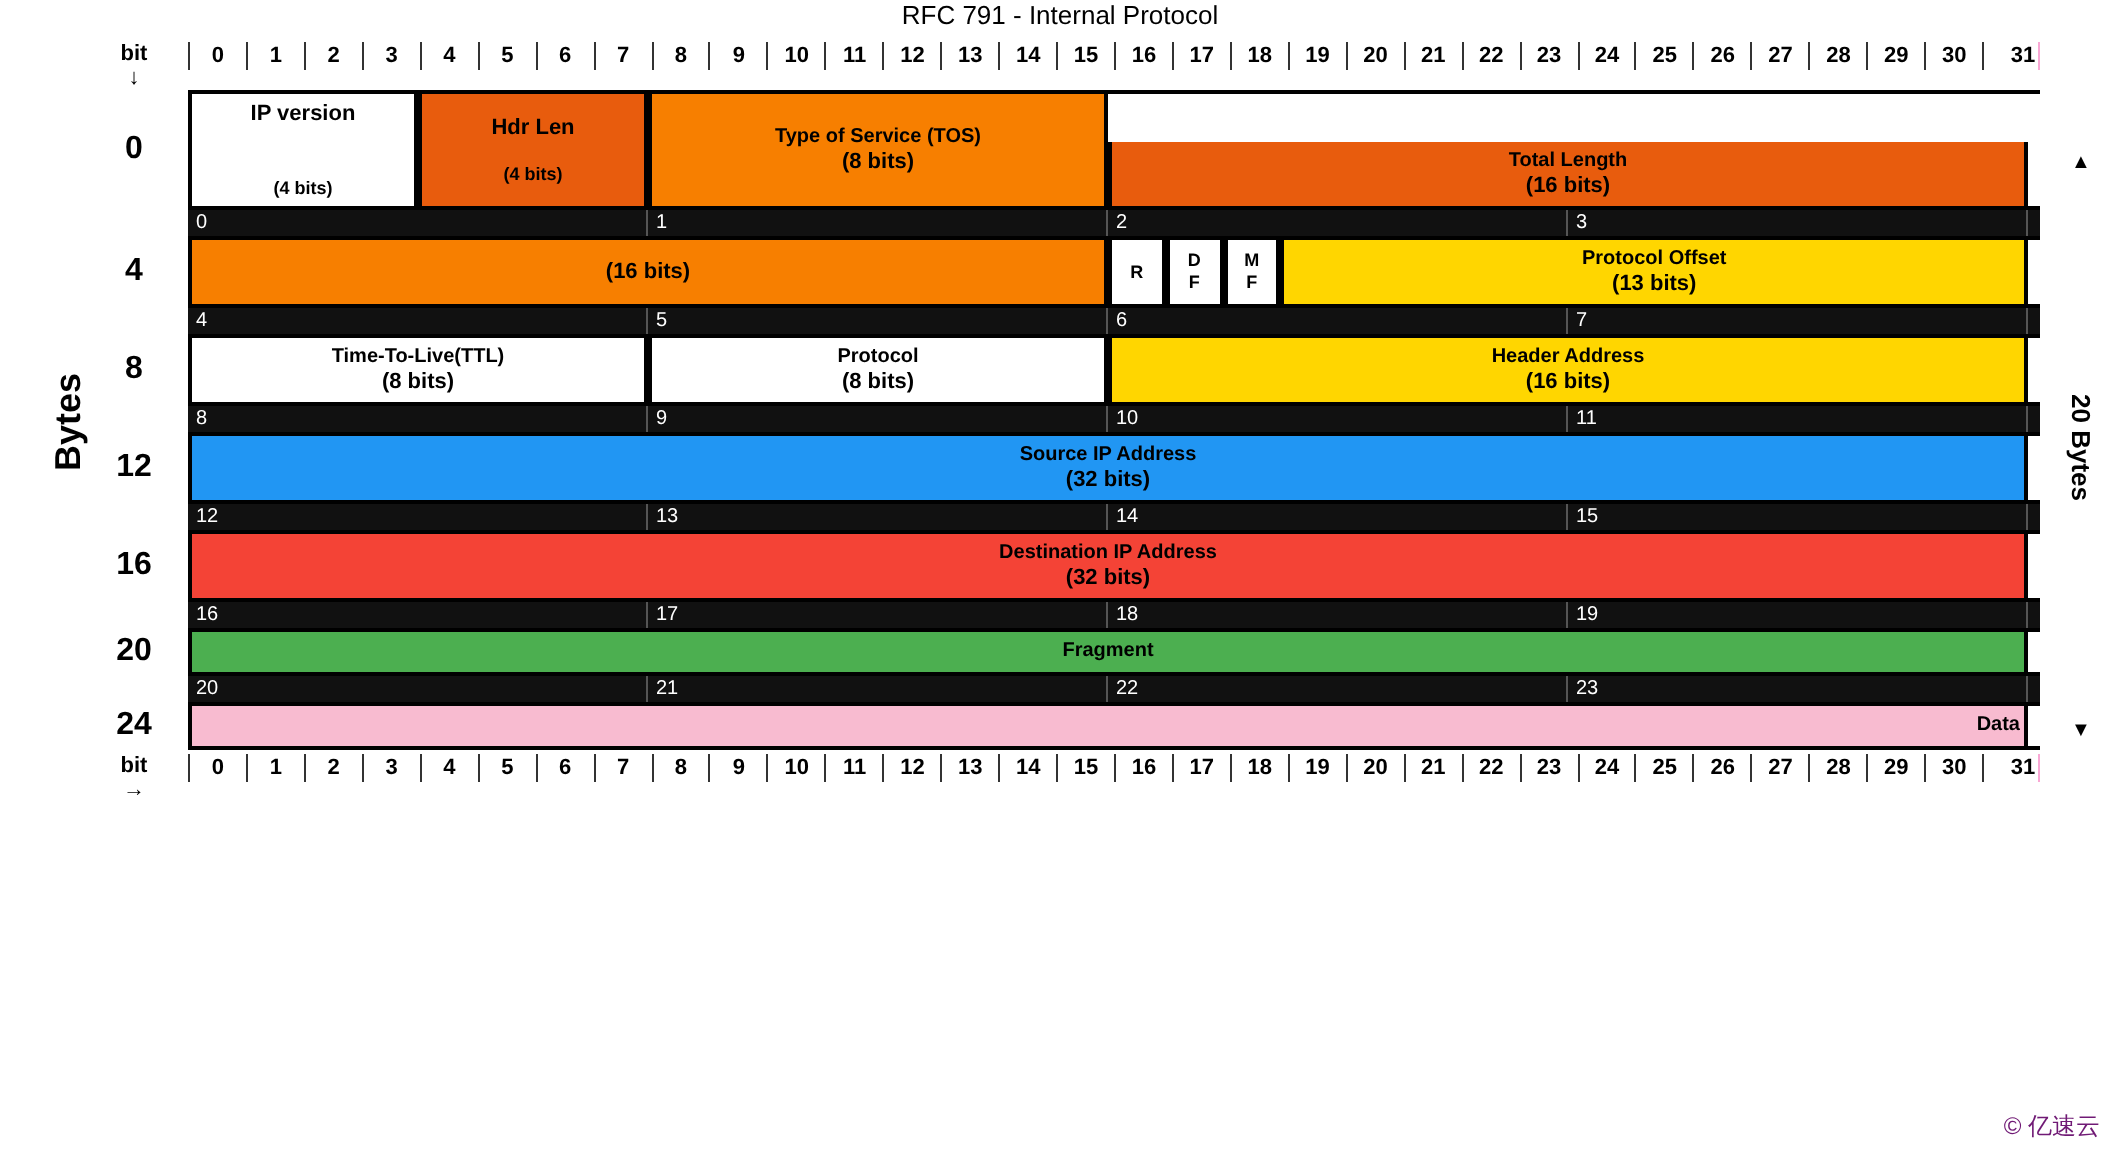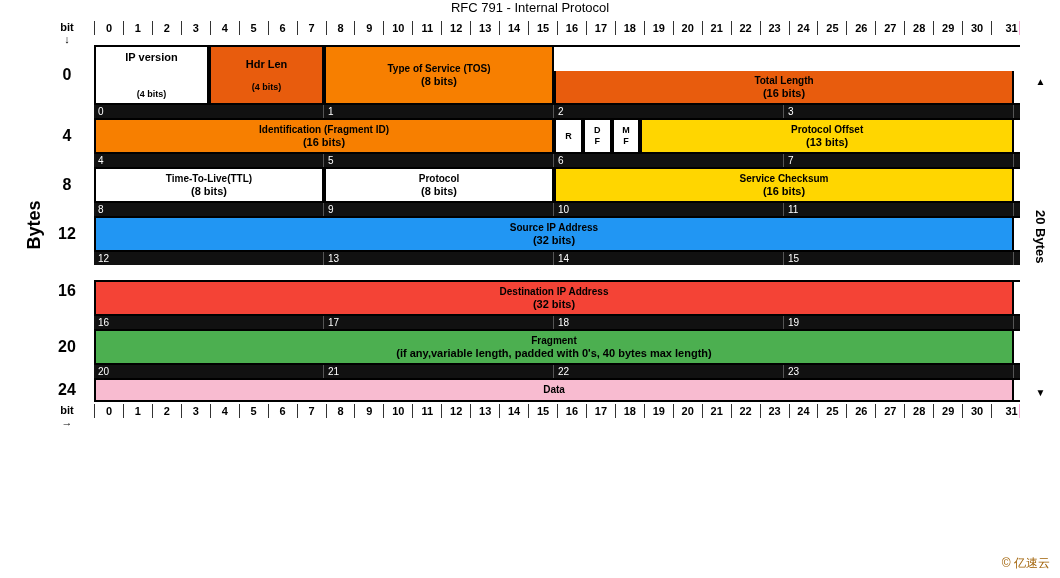--- a/index.html
+++ b/index.html
@@ -107,33 +107,33 @@
       min-width: 54px;
     }
     
     .color-white { background: #fff; }
     .color-orange { background: #f77f00; }
     .color-red-orange { background: #e85c0d; }
     .color-yellow { background: #ffd600; }
     .color-blue { background: #2196f3; }
     .color-deep-orange { background: #f44336; }
     .color-green { background: #4caf50; }
-    .color-pink { background: #f8bbd0; }
+    .color-pink { background: #f8bbd0; align-items: flex-end; }
 
     .fields-row .field:first-child {
       border-left: 2px solid #000;
     }
 
     
     .watermark {
       position: absolute;
       bottom: 6px;
       right: 10px;
       font-size: 12px;
-      color: #a16207;
+      color: #701a75;
       text-align: right;
     }
   </style>
 </head>
 <body>
 
 <div class="page-container">
   <p class="subtitle">RFC 791 - Internal Protocol</p>
 
   <div style="position:relative; margin: 0 auto; width: 980px;">
@@ -212,21 +212,20 @@
             <div style="width: 230px; color: white; font-size: 10px; padding-left: 4px; padding-top: 1px; padding-bottom: 1px; border-right: 1px solid rgb(85, 85, 85);">0</div>
             <div style="width: 230px; color: white; font-size: 10px; padding-left: 4px; padding-top: 1px; padding-bottom: 1px; border-right: 1px solid rgb(85, 85, 85);">1</div>
             <div style="width: 230px; color: white; font-size: 10px; padding-left: 4px; padding-top: 1px; padding-bottom: 1px; border-right: 1px solid rgb(85, 85, 85);">2</div>
             <div style="width: 230px; color: white; font-size: 10px; padding-left: 4px; padding-top: 1px; padding-bottom: 1px; border-right: 1px solid rgb(85, 85, 85);">3</div>
           </div>
         </div>
         <div class="data-row-wrapper">
           <div class="row-byte-label">4</div>
           <div class="fields-row" style="flex: 1 1 0%;">
             <div class="field color-orange" style="width: 460px; min-width: 460px; max-width: 460px; border-left: 2px solid rgb(0, 0, 0); border-right: 2px solid rgb(0, 0, 0);">
-              <div class="field-name">Identification (Fragment ID)</div>
               <div class="field-bits">(16 bits)</div>
             </div>
             <div class="field color-white" style="width: 28.75px; min-width: 28.75px; max-width: 28.75px; border-left: 2px solid rgb(0, 0, 0); border-right: 2px solid rgb(0, 0, 0);">
               <div class="field-name" style="font-size: 9px; white-space: pre;">R</div>
             </div>
             <div class="field color-white" style="width: 28.75px; min-width: 28.75px; max-width: 28.75px; border-left: 2px solid rgb(0, 0, 0); border-right: 2px solid rgb(0, 0, 0);">
               <div class="field-name" style="font-size: 9px; white-space: pre;">D
 F</div>
             </div>
             <div class="field color-white" style="width: 28.75px; min-width: 28.75px; max-width: 28.75px; border-left: 2px solid rgb(0, 0, 0); border-right: 2px solid rgb(0, 0, 0);">
@@ -253,21 +252,21 @@
           <div class="fields-row" style="flex: 1 1 0%;">
             <div class="field color-white" style="width: 230px; min-width: 230px; max-width: 230px; border-left: 2px solid rgb(0, 0, 0); border-right: 2px solid rgb(0, 0, 0);">
               <div class="field-name">Time-To-Live(TTL)</div>
               <div class="field-bits">(8 bits)</div>
             </div>
             <div class="field color-white" style="width: 230px; min-width: 230px; max-width: 230px; border-left: 2px solid rgb(0, 0, 0); border-right: 2px solid rgb(0, 0, 0);">
               <div class="field-name">Protocol</div>
               <div class="field-bits">(8 bits)</div>
             </div>
             <div class="field color-yellow" style="width: 460px; min-width: 460px; max-width: 460px; border-left: 2px solid rgb(0, 0, 0); border-right: 2px solid rgb(0, 0, 0);">
-              <div class="field-name">Service Checksum</div>
+              <div class="field-name">Header Address</div>
               <div class="field-bits">(16 bits)</div>
             </div>
           </div>
         </div>
         <div class="number-row-wrapper">
           <div class="number-row-label"></div>
           <div style="flex: 1 1 0%; background: rgb(17, 17, 17); display: flex;">
             <div style="width: 230px; color: white; font-size: 10px; padding-left: 4px; padding-top: 1px; padding-bottom: 1px; border-right: 1px solid rgb(85, 85, 85);">8</div>
             <div style="width: 230px; color: white; font-size: 10px; padding-left: 4px; padding-top: 1px; padding-bottom: 1px; border-right: 1px solid rgb(85, 85, 85);">9</div>
             <div style="width: 230px; color: white; font-size: 10px; padding-left: 4px; padding-top: 1px; padding-bottom: 1px; border-right: 1px solid rgb(85, 85, 85);">10</div>
@@ -287,42 +286,41 @@
           <div class="number-row-label"></div>
           <div style="flex: 1 1 0%; background: rgb(17, 17, 17); display: flex;">
             <div style="width: 230px; color: white; font-size: 10px; padding-left: 4px; padding-top: 1px; padding-bottom: 1px; border-right: 1px solid rgb(85, 85, 85);">12</div>
             <div style="width: 230px; color: white; font-size: 10px; padding-left: 4px; padding-top: 1px; padding-bottom: 1px; border-right: 1px solid rgb(85, 85, 85);">13</div>
             <div style="width: 230px; color: white; font-size: 10px; padding-left: 4px; padding-top: 1px; padding-bottom: 1px; border-right: 1px solid rgb(85, 85, 85);">14</div>
             <div style="width: 230px; color: white; font-size: 10px; padding-left: 4px; padding-top: 1px; padding-bottom: 1px; border-right: 1px solid rgb(85, 85, 85);">15</div>
           </div>
         </div>
         <div class="data-row-wrapper">
           <div class="row-byte-label">16</div>
-          <div class="fields-row" style="flex: 1 1 0%; margin-top: 15px;">
+          <div class="fields-row" style="flex: 1 1 0%;">
             <div class="field color-deep-orange" style="width: 920px; min-width: 920px; max-width: 920px; border-left: 2px solid rgb(0, 0, 0); border-right: 2px solid rgb(0, 0, 0);">
               <div class="field-name">Destination IP Address</div>
               <div class="field-bits">(32 bits)</div>
             </div>
           </div>
         </div>
         <div class="number-row-wrapper">
           <div class="number-row-label"></div>
           <div style="flex: 1 1 0%; background: rgb(17, 17, 17); display: flex;">
             <div style="width: 230px; color: white; font-size: 10px; padding-left: 4px; padding-top: 1px; padding-bottom: 1px; border-right: 1px solid rgb(85, 85, 85);">16</div>
             <div style="width: 230px; color: white; font-size: 10px; padding-left: 4px; padding-top: 1px; padding-bottom: 1px; border-right: 1px solid rgb(85, 85, 85);">17</div>
             <div style="width: 230px; color: white; font-size: 10px; padding-left: 4px; padding-top: 1px; padding-bottom: 1px; border-right: 1px solid rgb(85, 85, 85);">18</div>
             <div style="width: 230px; color: white; font-size: 10px; padding-left: 4px; padding-top: 1px; padding-bottom: 1px; border-right: 1px solid rgb(85, 85, 85);">19</div>
           </div>
         </div>
         <div class="data-row-wrapper">
           <div class="row-byte-label">20</div>
           <div class="fields-row" style="flex: 1 1 0%;">
             <div class="field color-green" style="width: 920px; min-width: 920px; max-width: 920px; border-left: 2px solid rgb(0, 0, 0); border-right: 2px solid rgb(0, 0, 0);">
               <div class="field-name">Fragment</div>
-              <div class="field-bits">(if any,variable length, padded with 0's, 40 bytes max length)</div>
             </div>
           </div>
         </div>
         <div class="number-row-wrapper">
           <div class="number-row-label"></div>
           <div style="flex: 1 1 0%; background: rgb(17, 17, 17); display: flex;">
             <div style="width: 230px; color: white; font-size: 10px; padding-left: 4px; padding-top: 1px; padding-bottom: 1px; border-right: 1px solid rgb(85, 85, 85);">20</div>
             <div style="width: 230px; color: white; font-size: 10px; padding-left: 4px; padding-top: 1px; padding-bottom: 1px; border-right: 1px solid rgb(85, 85, 85);">21</div>
             <div style="width: 230px; color: white; font-size: 10px; padding-left: 4px; padding-top: 1px; padding-bottom: 1px; border-right: 1px solid rgb(85, 85, 85);">22</div>
             <div style="width: 230px; color: white; font-size: 10px; padding-left: 4px; padding-top: 1px; padding-bottom: 1px; border-right: 1px solid rgb(85, 85, 85);">23</div>

